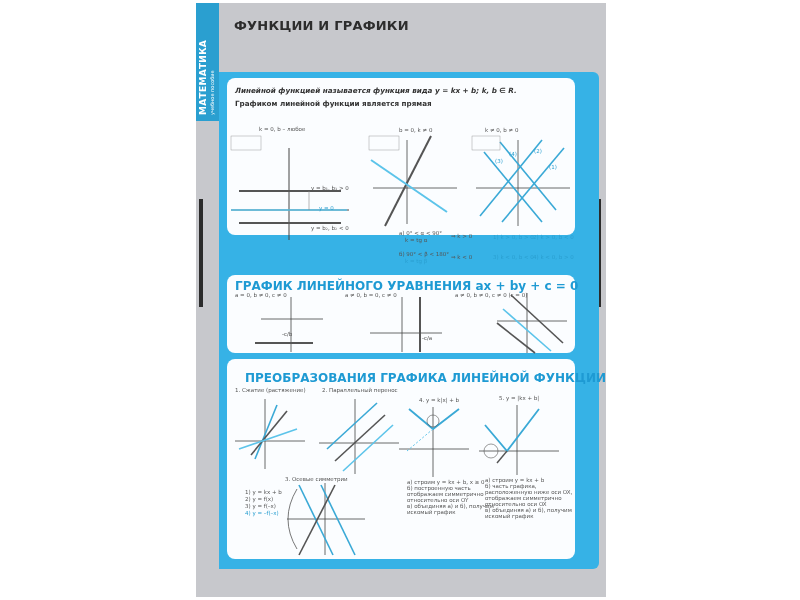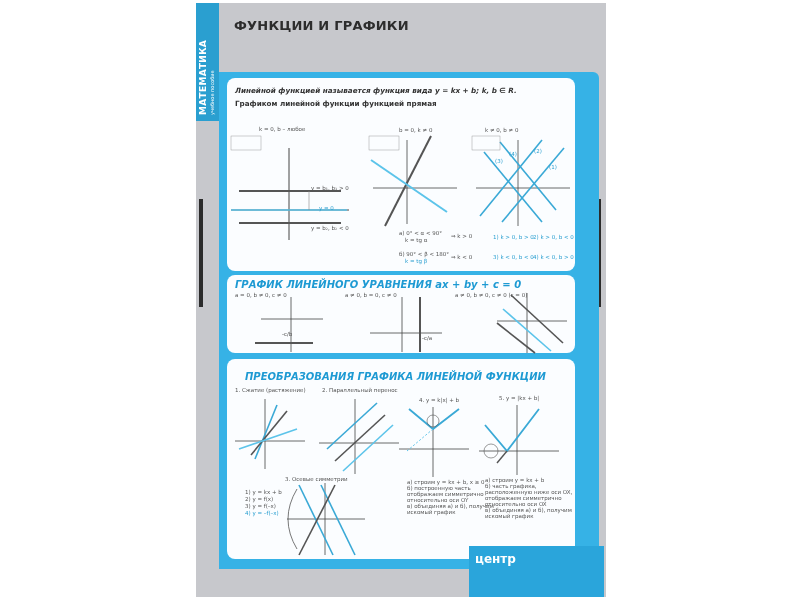--- a/index.html
+++ b/index.html
@@ -7,26 +7,26 @@
   .poster{position:absolute;left:196px;top:3px;width:410px;height:594px;background:#c7c8cc;}
   .side-band{position:absolute;left:0;top:0;width:23px;height:118px;background:#2a9fd0;}
   .side-band .vt{position:absolute;left:2px;top:112px;transform:rotate(-90deg);transform-origin:left top;white-space:nowrap;color:#fff;}
   .side-band .vt1{font-size:9px;font-weight:bold;letter-spacing:.3px;}
   .side-band .vt2{font-size:5px;left:13px;}
   .hang{position:absolute;width:4px;height:108px;background:#2b2b2b;}
   .crumb{position:absolute;left:38px;top:15px;font-size:13px;font-weight:bold;color:#2d2d2d;letter-spacing:.2px;}
   .title{position:absolute;left:38px;top:32px;font-size:19px;font-weight:bold;color:#222;letter-spacing:.5px;}
   .frame{position:absolute;left:23px;top:69px;width:380px;height:497px;background:#36b2e6;border-radius:0 6px 6px 0;}
   .panel{position:absolute;background:#fbfdff;border-radius:8px;}
-  .p1{left:31px;top:75px;width:348px;height:193px;}
+  .p1{left:31px;top:75px;width:348px;height:157px;}
   .p2{left:31px;top:272px;width:348px;height:78px;}
   .p3{left:31px;top:356px;width:348px;height:200px;}
   .def{position:absolute;left:8px;font-size:7.2px;font-style:italic;font-weight:bold;color:#333;white-space:nowrap;}
   .def.n{font-style:normal;}
-  .sect{position:absolute;left:8px;top:4px;font-size:10px;font-weight:bold;font-style:italic;color:#1e9ad3;white-space:nowrap;}
+  .sect{position:absolute;left:8px;top:4px;font-size:12px;font-weight:bold;color:#1e9ad3;white-space:nowrap;}
   .lbl{position:absolute;font-size:5.5px;color:#555;white-space:nowrap;}
   .lbl.b{color:#2a9fd0;}
   svg{position:absolute;overflow:visible;}
   .footer{position:absolute;left:273px;top:543px;width:135px;height:51px;background:#2aa5db;}
   .logo{position:absolute;left:6px;top:6px;font-size:12px;font-weight:bold;color:#fff;}
 </style>
 </head>
 <body>
 
 <div class="poster">
@@ -36,21 +36,21 @@
   </div>
   <div class="hang" style="left:3px;top:196px;"></div>
   <div class="hang" style="left:401px;top:196px;"></div>
 
   <div class="crumb">ФУНКЦИИ И ГРАФИКИ</div>
 
   <div class="frame"></div>
 
   <div class="panel p1">
     <div class="def" style="top:8px;">Линейной функцией называется функция вида y = kx + b; k, b ∈ R.</div>
-    <div class="def n" style="top:21px;">Графиком линейной функции функцией прямая</div>
+    <div class="def n" style="top:21px;">Графиком линейной функции является прямая</div>
 
     <div class="lbl" style="left:32px;top:48px;">k = 0, b – любое</div>
     <svg style="left:4px;top:58px;" width="125" height="105">
       <line x1="58" y1="12" x2="58" y2="104" stroke="#444" stroke-width="1"></line>
       <line x1="0" y1="74" x2="118" y2="74" stroke="#444" stroke-width="1"></line>
       <line x1="8" y1="55" x2="110" y2="55" stroke="#555" stroke-width="2"></line>
       <line x1="0" y1="74" x2="116" y2="74" stroke="#5cc4ea" stroke-width="1.5"></line>
       <line x1="8" y1="87" x2="110" y2="87" stroke="#555" stroke-width="2"></line>
       <line x1="78" y1="55" x2="78" y2="74" stroke="#888" stroke-width=".6"></line>
       <rect x="0" y="0" width="30" height="14" fill="none" stroke="#888" stroke-width=".4"></rect>
@@ -184,16 +184,13 @@
     <svg style="left:58px;top:124px;" width="80" height="72">
       <line x1="40" y1="0" x2="40" y2="72" stroke="#444" stroke-width=".8"></line>
       <line x1="2" y1="36" x2="80" y2="36" stroke="#444" stroke-width=".8"></line>
       <line x1="14" y1="2" x2="48" y2="72" stroke="#3aa9d6" stroke-width="1.6"></line>
       <line x1="36" y1="2" x2="70" y2="72" stroke="#3aa9d6" stroke-width="1.6"></line>
       <line x1="14" y1="72" x2="50" y2="2" stroke="#555" stroke-width="1.6"></line>
       <path d="M12 6 Q -6 36 12 66" fill="none" stroke="#555" stroke-width=".8"></path>
     </svg>
   </div>
 
-  <div class="footer">
-    <div class="logo">центр</div>
-  </div>
 </div>
 
 </body></html>

